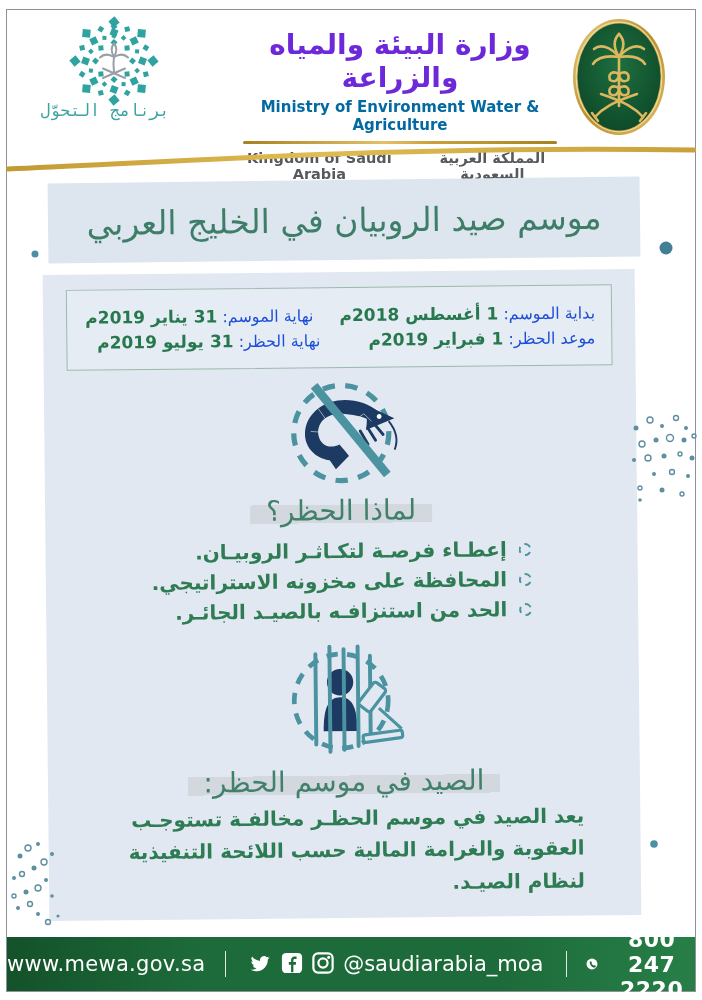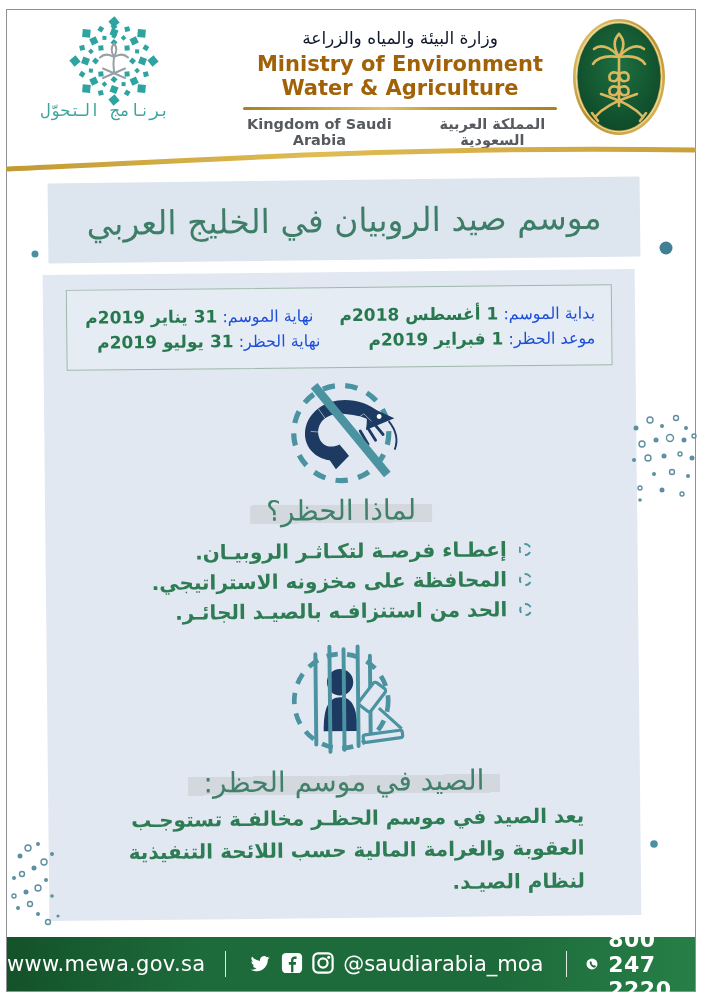--- a/index.html
+++ b/index.html
@@ -7,22 +7,22 @@
   .page { position:relative; width:702px; height:1000px; background:#ffffff; overflow:hidden; margin:0 auto; }
   .frame { position:absolute; left:6px; right:6px; top:9px; bottom:8px; border:1px solid #8d9296; }
 
   
   .header { position:absolute; left:7px; top:10px; right:7px; height:130px; background:#fff; }
   .ntp-logo { position:absolute; left:48px; top:6px; }
   .ntp-text { position:absolute; left:28px; top:92px; width:140px; text-align:center; direction:rtl;
               color:#3ba49f; font-size:16.5px; line-height:1.25;font-family:Liberation Mono, monospace; }
   .ntp-text .yr { color:#55626c; font-weight:bold; letter-spacing:.5px; }
   .hdr-center { position:absolute; left:228px; top:18px; width:330px; text-align:center; }
-  .min-ar { color:#0f172a; font-size:17px; font-weight:normal; direction:rtl; }
-  .min-en { color:#a16207; font-size:21px; font-weight:bold; margin-top:4px; }
+  .min-ar { color:#6d28d9; font-size:28px; font-weight:bold; direction:rtl; }
+  .min-en { color:#0369a1; font-size:15px; font-weight:bold; margin-top:4px; }
   .gold-rule { height:2.5px; margin:7px 8px 6px 8px;
                background:linear-gradient(90deg,#a8801f,#e3c06a 45%,#caa23c 60%,#a8801f); border-radius:2px; }
   .kingdom { color:#565a5e; font-size:14.5px; font-weight:bold; display:flex; justify-content:center; gap:16px; align-items:baseline; }
   .emblem { position:absolute; left:562px; top:4px; }
 
   .swoosh { position:absolute; left:6px; top:139px; }
 
   
   .title-banner { position:absolute; left:48px; top:180px; width:592px; height:80px;
                   background:#dde5ef; transform:rotate(-0.7deg);
@@ -55,21 +55,21 @@
 
   
   .footer { position:absolute; left:7px; right:7px; bottom:9px; height:54px;
             background:linear-gradient(90deg,#14522a,#1d6b3a 28%,#1d6b3a 72%,#277f47);
             display:flex; align-items:center; justify-content:center; gap:20px; color:#fff; }
   .site { font-size:21px; letter-spacing:.3px;text-align:center; }
   .fdiv { width:1.5px; height:26px; background:rgba(255,255,255,.85); }
   .social { display:flex; align-items:flex-start; gap:9px; }
   .handle { font-size:21px; margin-right:2px; }
   .phone-grp { display:flex; align-items:center; gap:10px; }
-  .phone-num { font-size:22px; font-weight:bold; letter-spacing:.5px; }
+  .phone-num { font-size:22px; font-weight:bold; letter-spacing:.5px;text-align:center; }
 </style>
 </head>
 <body>
 
 <div class="page">
   <div class="frame"></div>
 
   <div class="header">
 
     <div class="ntp-logo">

